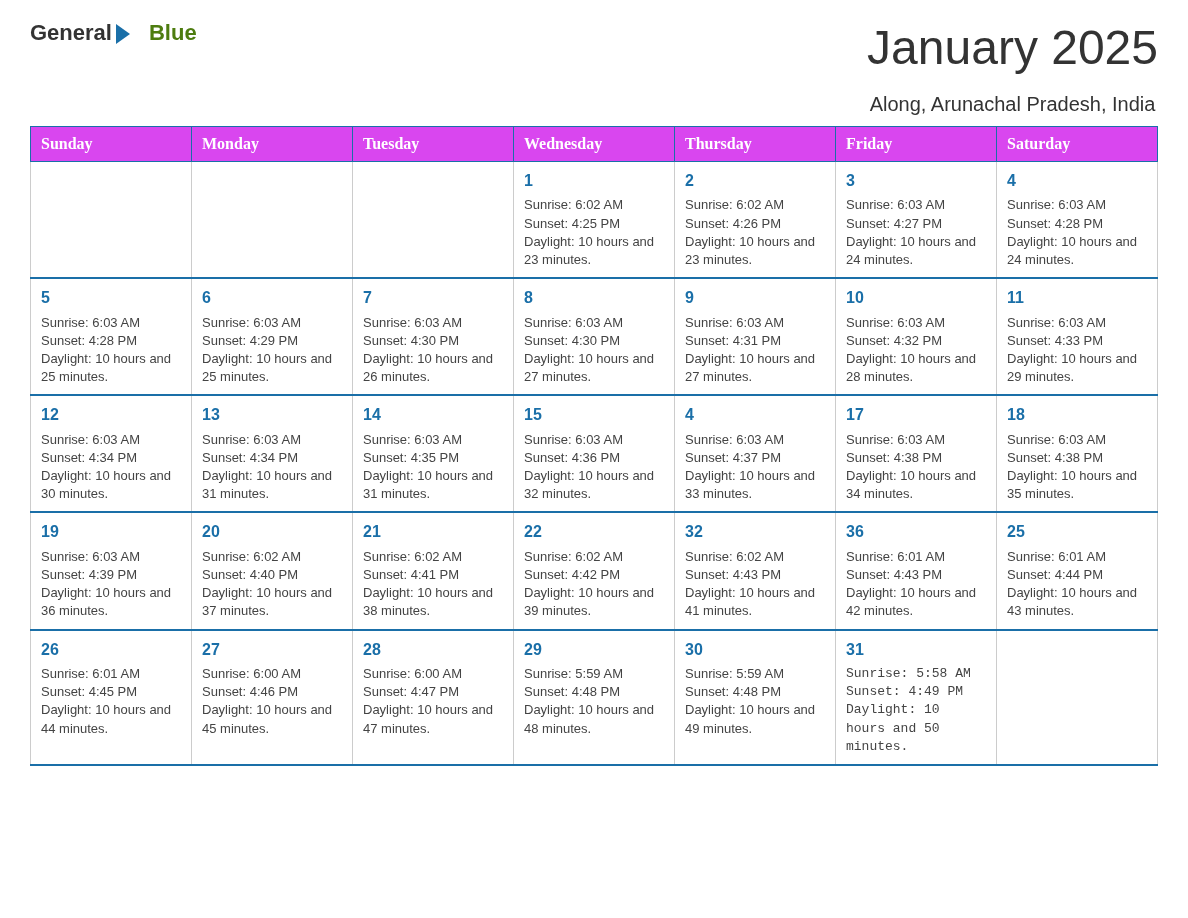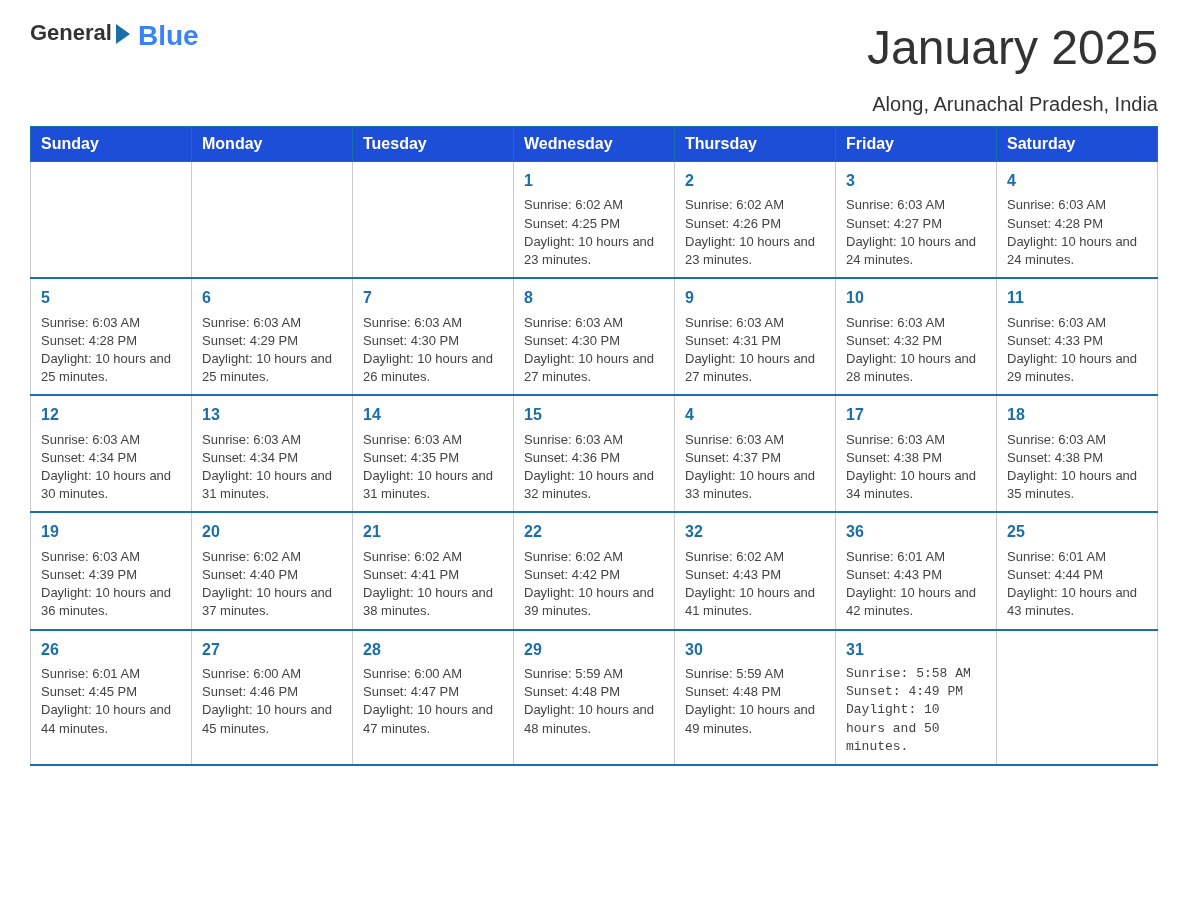--- a/index.html
+++ b/index.html
@@ -34,51 +34,52 @@
     .logo-arrow {
       width: 0;
       height: 0;
       border-left: 14px solid #1a6fa8;
       border-top: 10px solid transparent;
       border-bottom: 10px solid transparent;
       margin-left: 4px;
       margin-top: 2px;
     }
     .logo-blue {
-      font-size: 28px;
+      font-size: 22px;
       font-weight: bold;
-      color: #3b82f6;
-      margin-left: 8px;
+      color: #4d7c0f;
+      margin-left: 19px;
     }
     .title-section {
-      text-align: right;
+      text-align: center;
     }
     .month-title {
       font-size: 48px;
       font-weight: normal;
       color: #333;
     }
     .location-title {
       font-size: 20px;
       color: #333;
       margin-top: 18px;
     }
     .calendar {
       width: 100%;
       border-collapse: collapse;
       margin-top: 10px;
     }
     .calendar thead tr th {
-      background: #1d4ed8;
+      background: #d946ef;
       color: #fff;
       font-size: 16px;
       font-weight: bold;
       padding: 8px 10px;
       text-align: left;
       border: 1px solid #1a6fa8;
+      font-family: Liberation Serif, serif;
     }
     .calendar tbody tr td {
       vertical-align: top;
       border: 1px solid #ccc;
       padding: 8px 10px;
       width: 14.28%;
       min-height: 90px;
       font-size: 13px;
       color: #333;
       line-height: 1.4;

